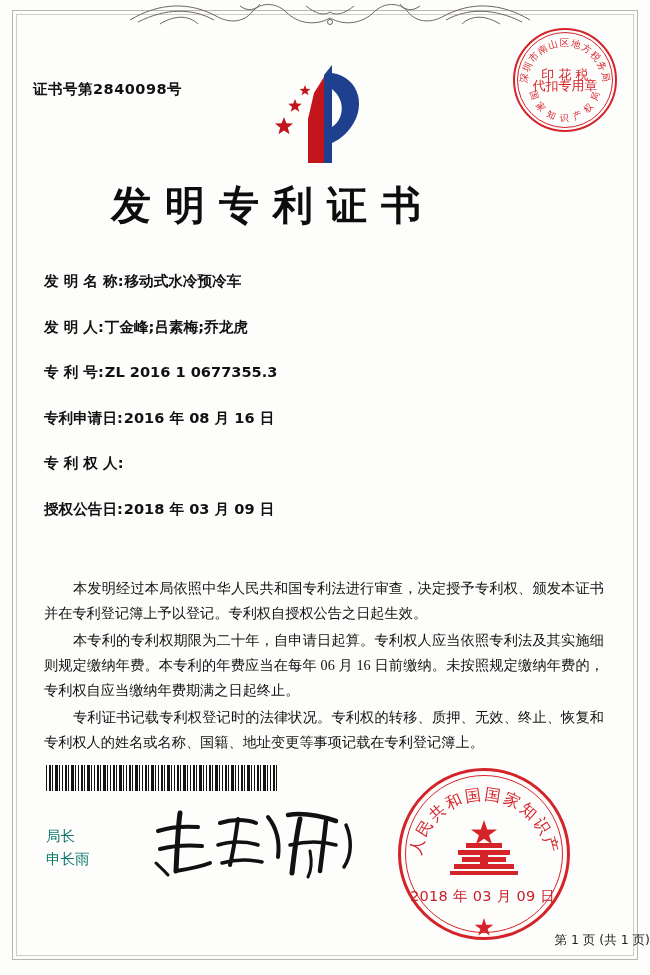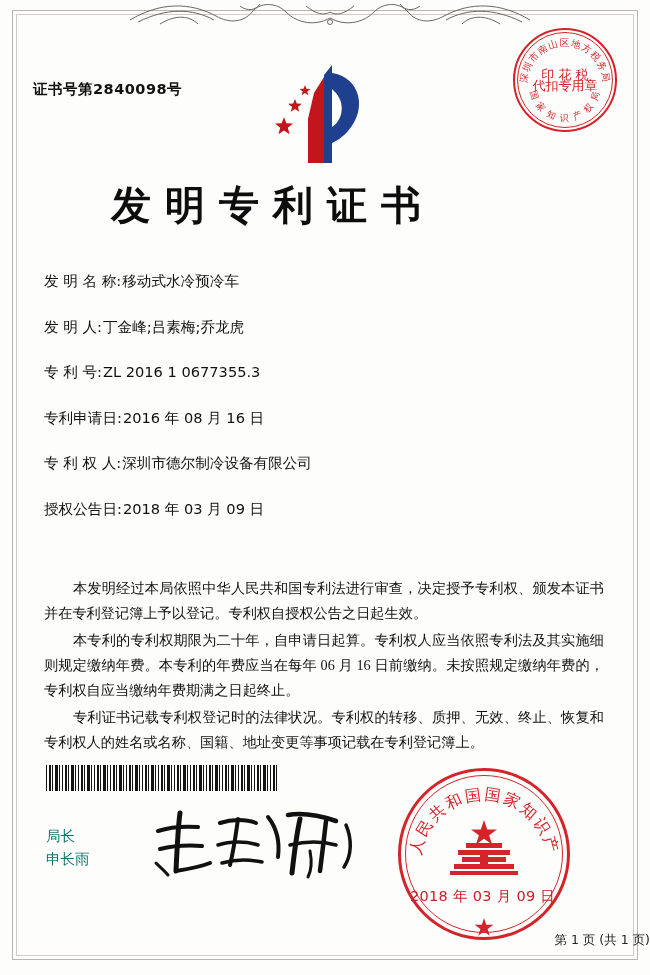--- a/index.html
+++ b/index.html
@@ -128,20 +128,21 @@
     font-family: "DejaVu Serif", "Liberation Serif", serif;
     color: #0d0d0d;
   }
 
   
   .fields {
     position: absolute;
     left: 44px;
     top: 272px;
     width: 560px;
+    font-weight: bold;
   }
   .field-row {
     display: flex;
     align-items: baseline;
     margin-bottom: 26.5px;
     font-size: 14.6px;
     color: #111;
   }
   .field-label {
     white-space: nowrap;
@@ -348,21 +349,20 @@
 
     <div class="field-row">
       <span class="field-label">专利申请日</span>
       <span class="field-colon">:</span>
       <span class="field-value">2016 年 08 月 16 日</span>
     </div>
 
     <div class="field-row">
       <span class="field-label">专 利 权 人</span>
       <span class="field-colon">:</span>
-      <span class="field-value">深圳市德尔制冷设备有限公司</span>
     </div>
 
     <div class="field-row">
       <span class="field-label">授权公告日</span>
       <span class="field-colon">:</span>
       <span class="field-value">2018 年 03 月 09 日</span>
     </div>
 
   </div>
 

